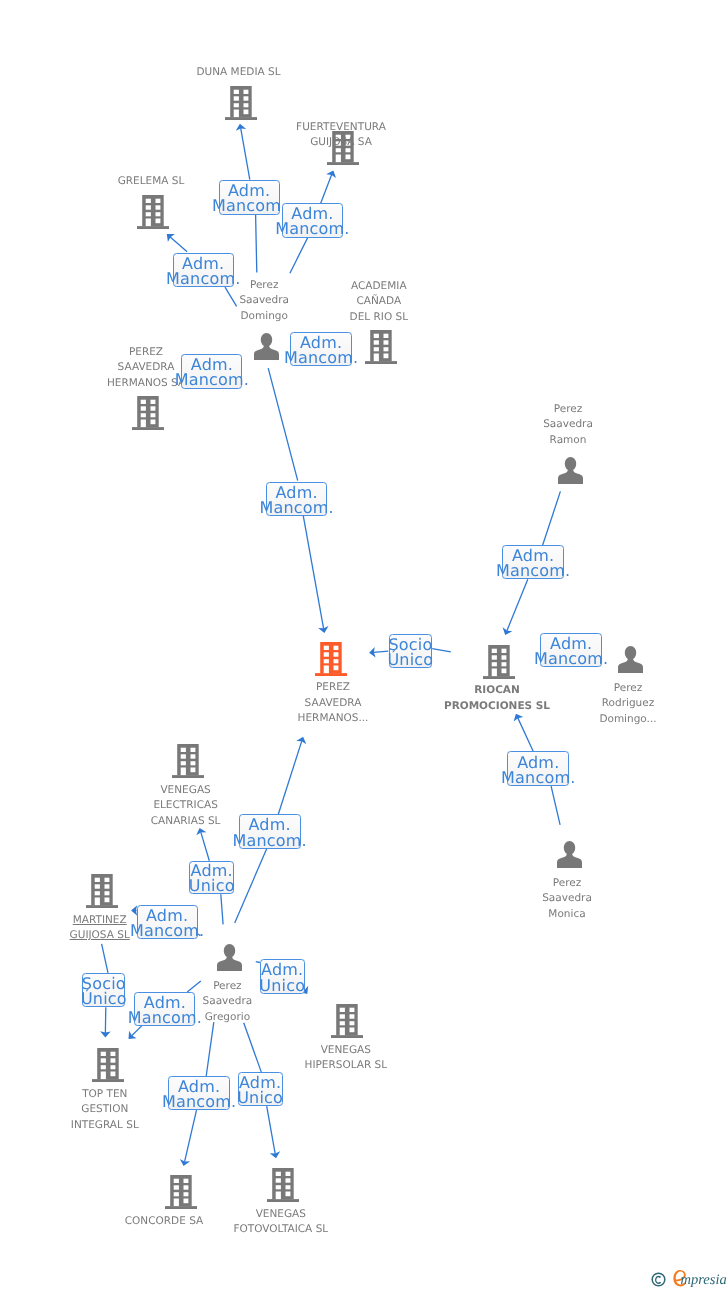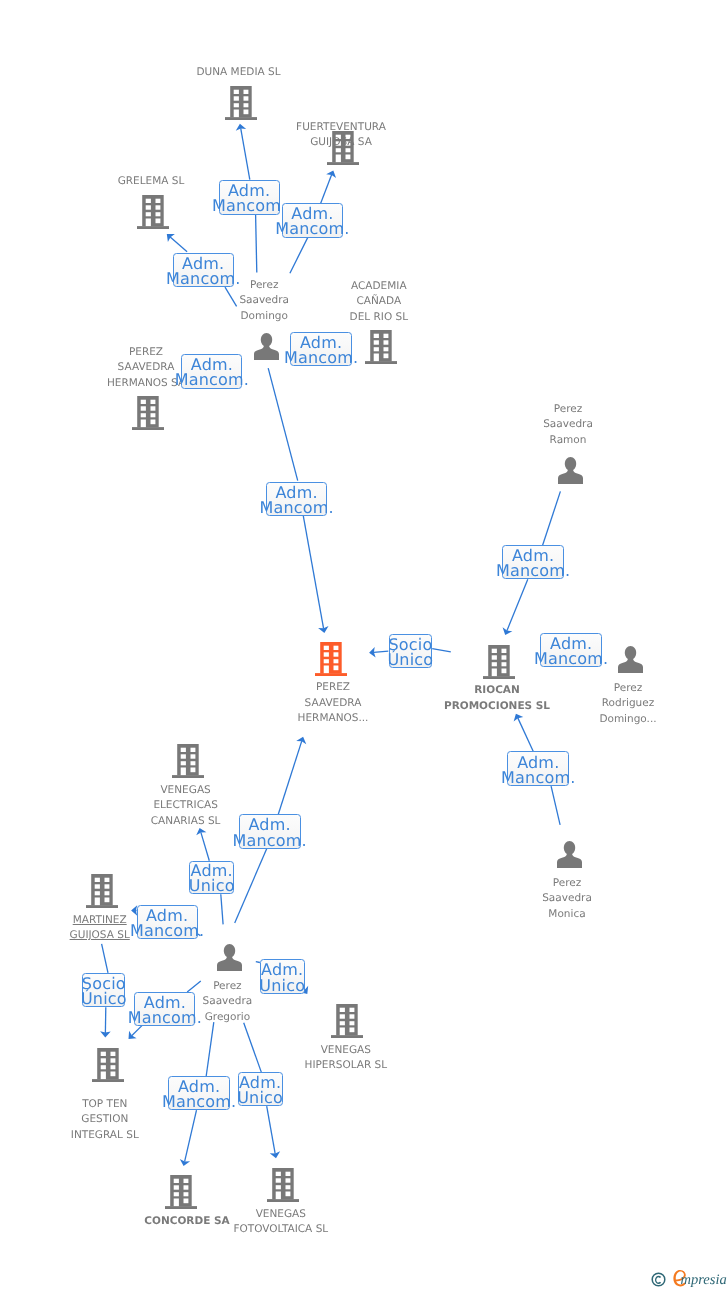--- a/index.html
+++ b/index.html
@@ -296,38 +296,38 @@
         <rect fill="#787878" x="0" y="31.1" width="32" height="2.9"></rect>
         <rect fill="#fff" x="8.7" y="3.7" width="5.2" height="4.3"></rect>
         <rect fill="#fff" x="18.5" y="3.7" width="4.9" height="4.3"></rect>
         <rect fill="#fff" x="8.7" y="10.3" width="5.2" height="4.4"></rect>
         <rect fill="#fff" x="18.5" y="10.3" width="4.9" height="4.4"></rect>
         <rect fill="#fff" x="8.7" y="17.2" width="5.2" height="4.1"></rect>
         <rect fill="#fff" x="18.5" y="17.2" width="4.9" height="4.1"></rect>
         <rect fill="#fff" x="8.7" y="23.5" width="5.2" height="7.6"></rect>
         <rect fill="#fff" x="18.5" y="23.5" width="4.9" height="4.7"></rect>
       </svg></div>
-    <div class="lbl" style="left: 104.8px; color: rgb(122, 122, 122); top: 1086.5px; margin-top: 10px;">
+    <div class="lbl" style="left: 104.8px; color: rgb(122, 122, 122); top: 1086.5px;">
       <div>TOP TEN</div>
       <div>GESTION</div>
       <div>INTEGRAL SL</div>
     </div>
     <div class="icon" style="left: 165.2px; top: 1175px;"><svg width="32" height="34" viewBox="0 0 32 34">
         <path fill="#787878" d="M5.2,0 H26.7 V31.3 H5.2 Z"></path>
         <rect fill="#787878" x="0" y="31.1" width="32" height="2.9"></rect>
         <rect fill="#fff" x="8.7" y="3.7" width="5.2" height="4.3"></rect>
         <rect fill="#fff" x="18.5" y="3.7" width="4.9" height="4.3"></rect>
         <rect fill="#fff" x="8.7" y="10.3" width="5.2" height="4.4"></rect>
         <rect fill="#fff" x="18.5" y="10.3" width="4.9" height="4.4"></rect>
         <rect fill="#fff" x="8.7" y="17.2" width="5.2" height="4.1"></rect>
         <rect fill="#fff" x="18.5" y="17.2" width="4.9" height="4.1"></rect>
         <rect fill="#fff" x="8.7" y="23.5" width="5.2" height="7.6"></rect>
         <rect fill="#fff" x="18.5" y="23.5" width="4.9" height="4.7"></rect>
       </svg></div>
-    <div class="lbl" style="left: 187px; color: rgb(122, 122, 122); top: 1213.5px; font-weight: bold;">
+    <div class="lbl" style="left: 164px; color: rgb(122, 122, 122); top: 1213.5px;">
       <div>CONCORDE SA</div>
     </div>
     <div class="icon" style="left: 267.1px; top: 1168.2px;"><svg width="32" height="34" viewBox="0 0 32 34">
         <path fill="#787878" d="M5.2,0 H26.7 V31.3 H5.2 Z"></path>
         <rect fill="#787878" x="0" y="31.1" width="32" height="2.9"></rect>
         <rect fill="#fff" x="8.7" y="3.7" width="5.2" height="4.3"></rect>
         <rect fill="#fff" x="18.5" y="3.7" width="4.9" height="4.3"></rect>
         <rect fill="#fff" x="8.7" y="10.3" width="5.2" height="4.4"></rect>
         <rect fill="#fff" x="18.5" y="10.3" width="4.9" height="4.4"></rect>
         <rect fill="#fff" x="8.7" y="17.2" width="5.2" height="4.1"></rect>

